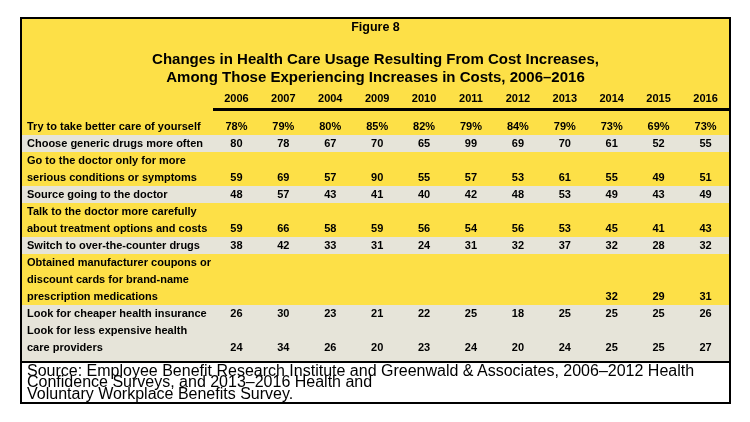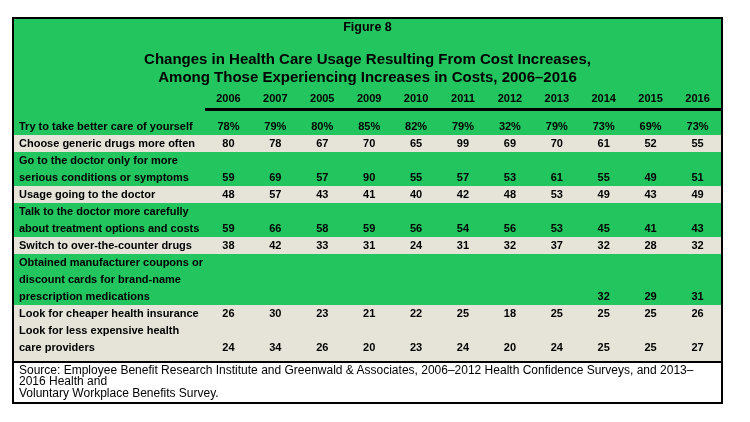--- a/index.html
+++ b/index.html
@@ -8,24 +8,24 @@
   body {
     width: 750px; height: 422px;
     background: #ffffff;
     font-family: "Liberation Sans", sans-serif;
     color: var(--ink);
     position: relative;
     overflow: hidden;
   }
   .figure-box {
     position: absolute;
-    left: 12px; top: 17px;
+    left: 20px; top: 17px;
     width: 711px; height: 387px;
     border: 2px solid #000;
-    background: #22c55e;
+    background: #fde047;
   }
   .fig-label {
     text-align: center;
     font-weight: bold;
     font-size: 12.5px;
     line-height: 13px;
     padding-top: 2px;
   }
   .fig-title {
     text-align: center;
@@ -65,21 +65,21 @@
     white-space: pre;
   }
   tbody td.val { text-align: center; }
   tbody tr.shaded { background: var(--shade); }
   tbody tr.first td { padding-top: 7px; margin-left: 32px; }
   tbody tr.last td { padding-bottom: 5px; }
   .source {
     position: absolute;
     left: 0; right: 0; bottom: 0;
     border-top: 2px solid #000;
-    font-size: 12px;
+    font-size: 16px;
     font-weight: normal;
     line-height: 11.5px;
     padding: 2px 5px 3px 5px;
     white-space: pre-line;
     background: #fff;
   }
 </style>
 </head>
 <body>
 
@@ -88,42 +88,42 @@
   <div class="fig-title">Changes in Health Care Usage Resulting From Cost Increases,
 Among Those Experiencing Increases in Costs, 2006–2016</div>
 
   <table class="data-table">
     <thead>
       <tr id="year-row">
         <th class="label-col"></th>
 
       <th class="year">2006</th>
           <th class="year">2007</th>
-          <th class="year">2005</th>
+          <th class="year">2004</th>
           <th class="year">2009</th>
           <th class="year">2010</th>
           <th class="year">2011</th>
           <th class="year">2012</th>
           <th class="year">2013</th>
           <th class="year">2014</th>
           <th class="year">2015</th>
           <th class="year">2016</th>
         </tr>
     </thead>
     <tbody id="table-body">
 
     <tr class=" first">
           <td class="label-col">Try to take better care of yourself</td>
           <td class="val">78%</td>
           <td class="val">79%</td>
           <td class="val">80%</td>
           <td class="val">85%</td>
           <td class="val">82%</td>
           <td class="val">79%</td>
-          <td class="val">32%</td>
+          <td class="val">84%</td>
           <td class="val">79%</td>
           <td class="val">73%</td>
           <td class="val">69%</td>
           <td class="val">73%</td>
         </tr>
         <tr class="shaded">
           <td class="label-col">Choose generic drugs more often</td>
           <td class="val">80</td>
           <td class="val">78</td>
           <td class="val">67</td>
@@ -145,21 +145,21 @@
           <td class="val">90</td>
           <td class="val">55</td>
           <td class="val">57</td>
           <td class="val">53</td>
           <td class="val">61</td>
           <td class="val">55</td>
           <td class="val">49</td>
           <td class="val">51</td>
         </tr>
         <tr class="shaded">
-          <td class="label-col">Usage going to the doctor</td>
+          <td class="label-col">Source going to the doctor</td>
           <td class="val">48</td>
           <td class="val">57</td>
           <td class="val">43</td>
           <td class="val">41</td>
           <td class="val">40</td>
           <td class="val">42</td>
           <td class="val">48</td>
           <td class="val">53</td>
           <td class="val">49</td>
           <td class="val">43</td>

